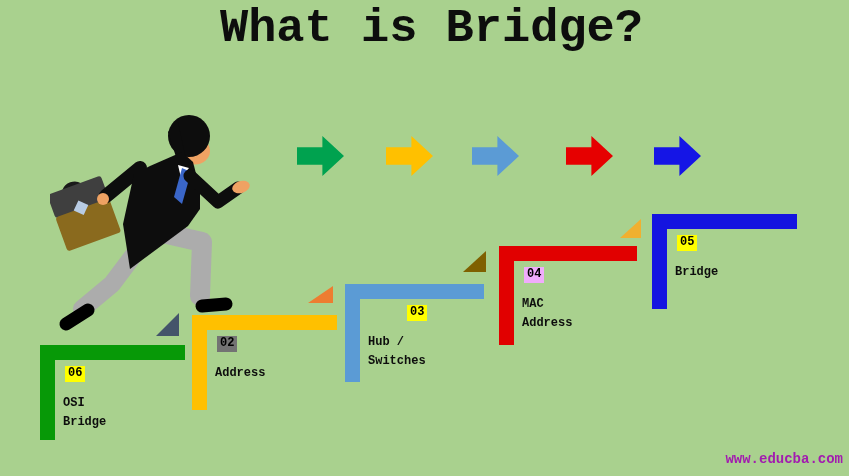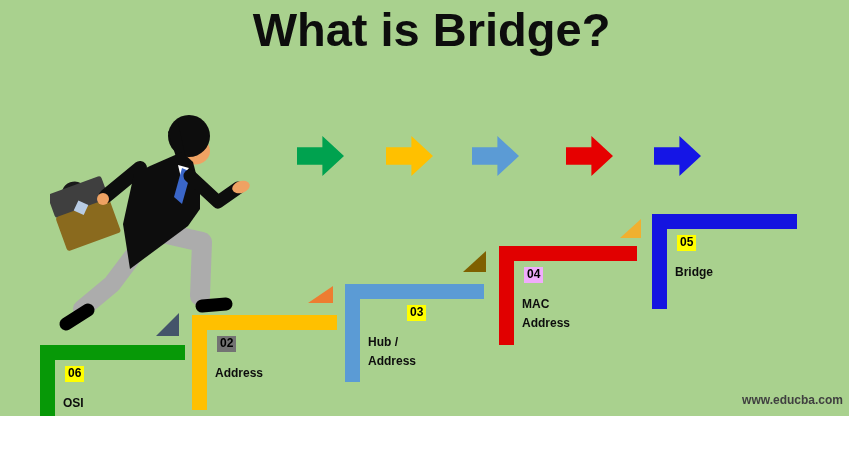--- a/index.html
+++ b/index.html
@@ -1,17 +1,17 @@
 <!DOCTYPE html>
 <html><head>
 <meta charset="utf-8">
 <style>
   html,body{margin:0;padding:0;}
   body{font-family:"Liberation Sans", sans-serif;}
-  #canvas{position:relative;width:849px;height:416px;overflow:hidden;}
+  #canvas{position:relative;width:849px;height:476px;overflow:hidden;font-family:Liberation Mono, monospace;}
 
   .title{position:absolute;top:2px;left:0;width:100%;text-align:center;
          padding-left:14px;box-sizing:border-box;
          font-size:47px;font-weight:bold;color:#0d0d0d;letter-spacing:0px;}
 
   .arrow{position:absolute;top:136px;width:47px;height:40px;
          clip-path:polygon(0 28%,54% 28%,54% 0,100% 50%,54% 100%,54% 72%,0 72%);}
   .arrow.a1{left:297px;}
   .arrow.a2{left:386px;}
   .arrow.a3{left:472px;}
@@ -31,21 +31,21 @@
          font-size:12px;font-weight:bold;color:#000;padding:1px 3px;line-height:1.15;}
   .step-label{position:absolute;left:23px;top:49px;font-size:12px;font-weight:bold;
          color:#0d0d0d;white-space:pre-line;line-height:1.55;}
 
   .tri{position:absolute;clip-path:polygon(0 100%,100% 100%,100% 0);}
   .tri.t1{left:156px;top:313px;width:23px;height:23px;}
   .tri.t2{left:308px;top:286px;width:25px;height:17px;}
   .tri.t3{left:463px;top:251px;width:23px;height:21px;}
   .tri.t4{left:620px;top:219px;width:21px;height:19px;}
 
-  .watermark{position:absolute;right:6px;bottom:9px;font-size:12px;font-weight:bold;color:#404040;}
+  .watermark{position:absolute;right:6px;bottom:9px;font-size:14px;font-weight:bold;color:#a21caf;}
 
   #runner{position:absolute;left:50px;top:104px;width:200px;height:235px;}
 </style>
 </head>
 <body>
 
 <div id="canvas" style="background-color: rgb(169, 209, 142);">
 
   <div class="title">What is Bridge?</div>
 
@@ -74,21 +74,21 @@
     <div class="vbar" style="background-color: rgb(255, 192, 0);"></div>
     <span class="badge" style="background-color: #737373;">02</span>
     <div class="step-label">Address</div>
   </div>
 
   <div class="step s3">
     <div class="hbar" style="background-color: rgb(91, 155, 213);"></div>
     <div class="vbar" style="background-color: rgb(91, 155, 213);"></div>
     <span class="badge" style="background-color: rgb(255, 255, 0); margin-left: 37px;">03</span>
     <div class="step-label">Hub /
-Address</div>
+Switches</div>
   </div>
 
   <div class="step s4">
     <div class="hbar" style="background-color: rgb(225, 0, 0);"></div>
     <div class="vbar" style="background-color: rgb(225, 0, 0);"></div>
     <span class="badge" style="background-color: #f0abfc;">04</span>
     <div class="step-label">MAC Address</div>
   </div>
 
   <div class="step s5">

